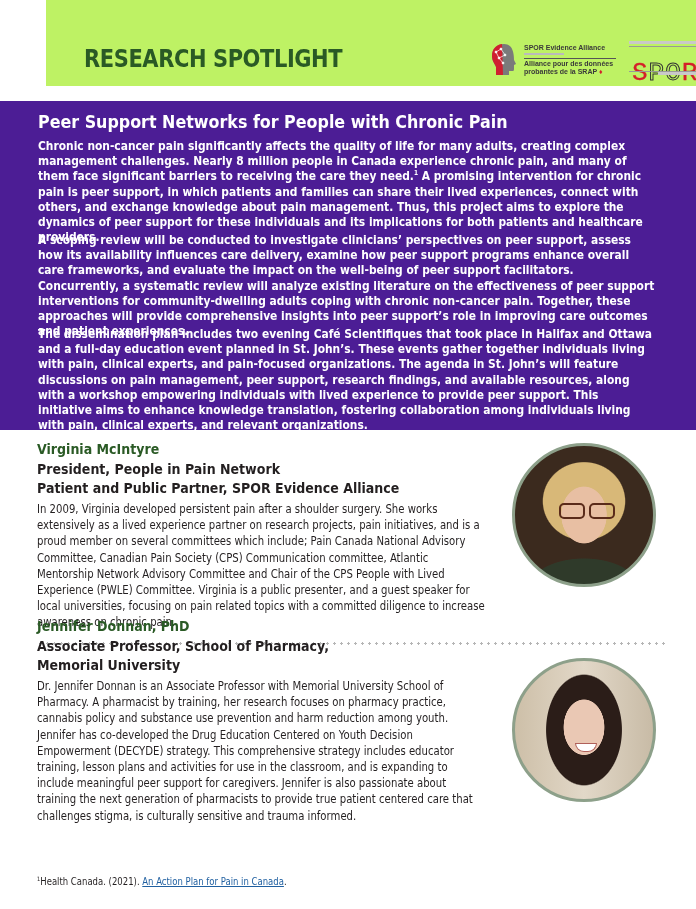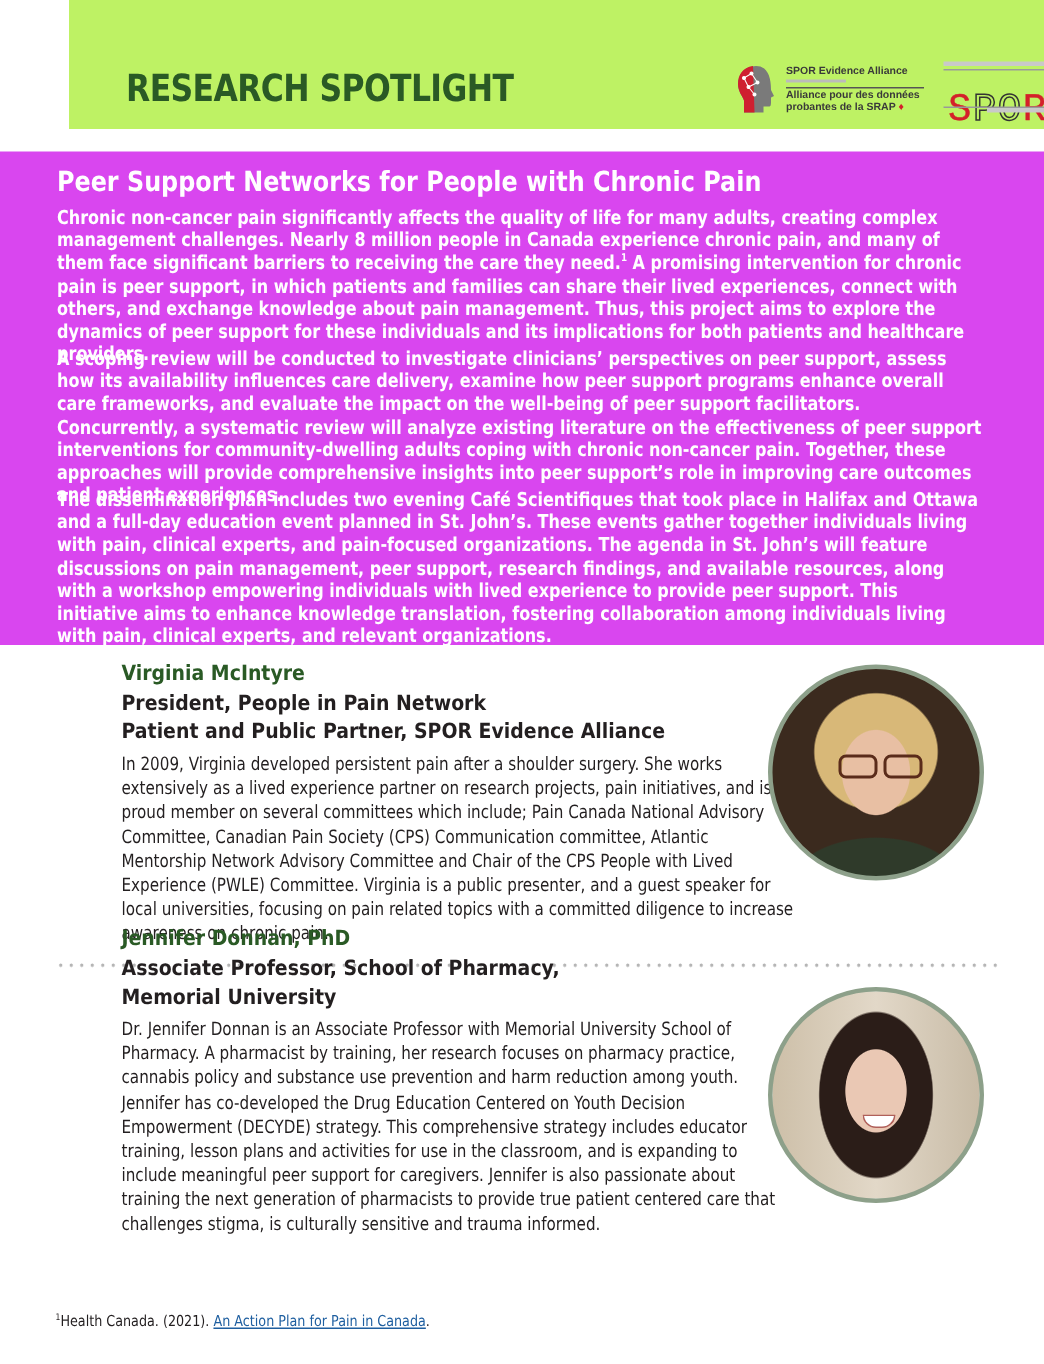--- a/index.html
+++ b/index.html
@@ -43,40 +43,40 @@
       color: #d4202a; letter-spacing: 1px; font-family: Liberation Mono, monospace;
       -webkit-text-stroke: 0.3px #d4202a;
     }
     .logo2 .word .o { color: transparent; -webkit-text-stroke: 1px #333; }
     .logo2 .r2 { position: absolute; left: 1px; top: 30px; width: 76px; height: 1px; background: #999; }
     .logo2 .tag { position: absolute; left: 30px; top: 31px; width: 40px; height: 3px; background: #c9c9c9; }
     .logo2 .leaf { position: absolute; left: 70px; top: 29px; font-size: 7px; color: #d4202a; }
 
     .band {
       position: absolute; left: 0; top: 101px; width: 696px; height: 329px;
-      background: #d946ef; color: #ffffff;
+      background: #4c1d95; color: #ffffff;
     }
     .band h1 {
       position: absolute; left: 38px; top: 10px; margin: 0;
       font-family: "DejaVu Sans", sans-serif;
       font-weight: bold; font-size: 18.5px; white-space: nowrap;
       transform: scaleX(0.86); transform-origin: left top;
     }
     .band .p {
       position: absolute; left: 38px; width: 740px;
       font-family: "DejaVu Sans", sans-serif;
       font-weight: bold; font-size: 12.8px; line-height: 15.2px;
       transform: scaleX(0.835); transform-origin: left top;
       margin: 0;
     }
     .band .p1 { top: 37px; }
     .band .p2 { top: 131px; }
     .band .p3 { top: 225px; }
 
-    .person { position: absolute; left: 37px; width: 450px; margin-left: 44px; }
+    .person { position: absolute; left: 37px; width: 450px; }
     .person .name {
       font-family: "DejaVu Sans", sans-serif;
       font-weight: bold; font-size: 14px; color: #2a5a25;
       transform: scaleX(0.9); transform-origin: left top; white-space: nowrap;
       height: 19px;
     }
     .person .role {
       font-family: "DejaVu Sans", sans-serif;
       font-weight: bold; font-size: 14px; color: #231f20; line-height: 19px;
       transform: scaleX(0.9); transform-origin: left top; white-space: nowrap;

